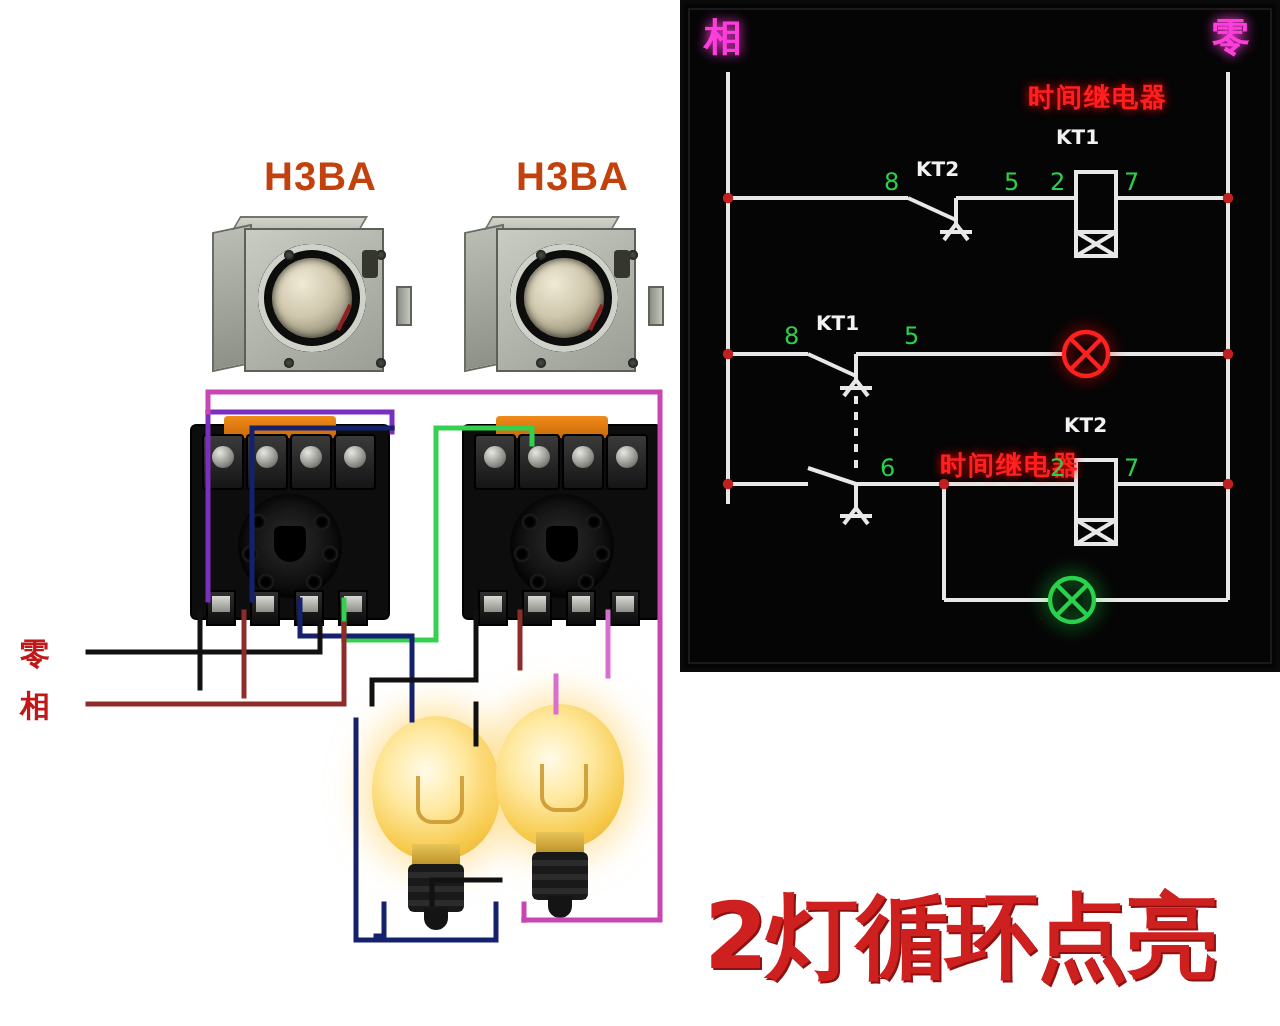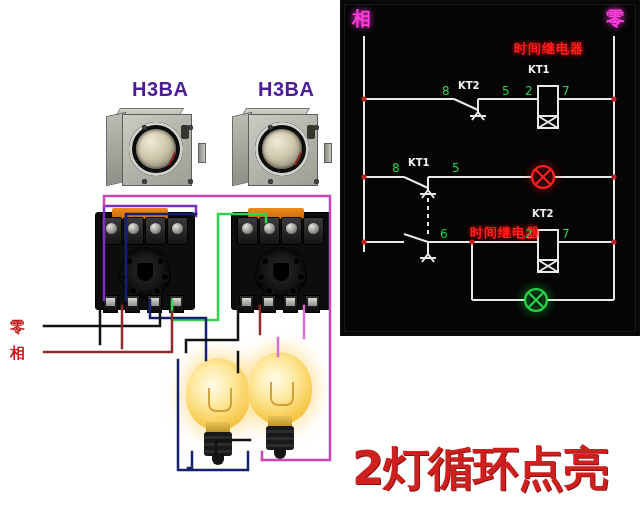--- a/index.html
+++ b/index.html
@@ -3,21 +3,21 @@
 <meta charset="utf-8">
 <style>
   html,body{margin:0;padding:0;background:#fff;}
   body{width:640px;height:513px;position:relative;overflow:hidden;
        font-family:"Liberation Sans","DejaVu Sans",sans-serif;}
   .page{position:absolute;left:0;top:0;width:640px;height:513px;background:#ffffff;}
 
   
   .photo-area{position:absolute;left:0;top:0;width:340px;height:513px;}
 
-  .relay-label{position:absolute;color:#4c1d95;font-size:20px;font-weight:bold;
+  .relay-label{position:absolute;color:#c2410c;font-size:20px;font-weight:bold;
                letter-spacing:.5px;}
   .relay-label.l1{left:132px;top:78px;}
   .relay-label.l2{left:258px;top:78px;}
 
   
   .timer{position:absolute;width:86px;height:78px;}
   .timer.t1{left:106px;top:108px;}
   .timer.t2{left:232px;top:108px;}
   .timer .side{position:absolute;left:0;top:6px;width:18px;height:68px;
        background:linear-gradient(180deg,#b9bcb3,#8e9188);

